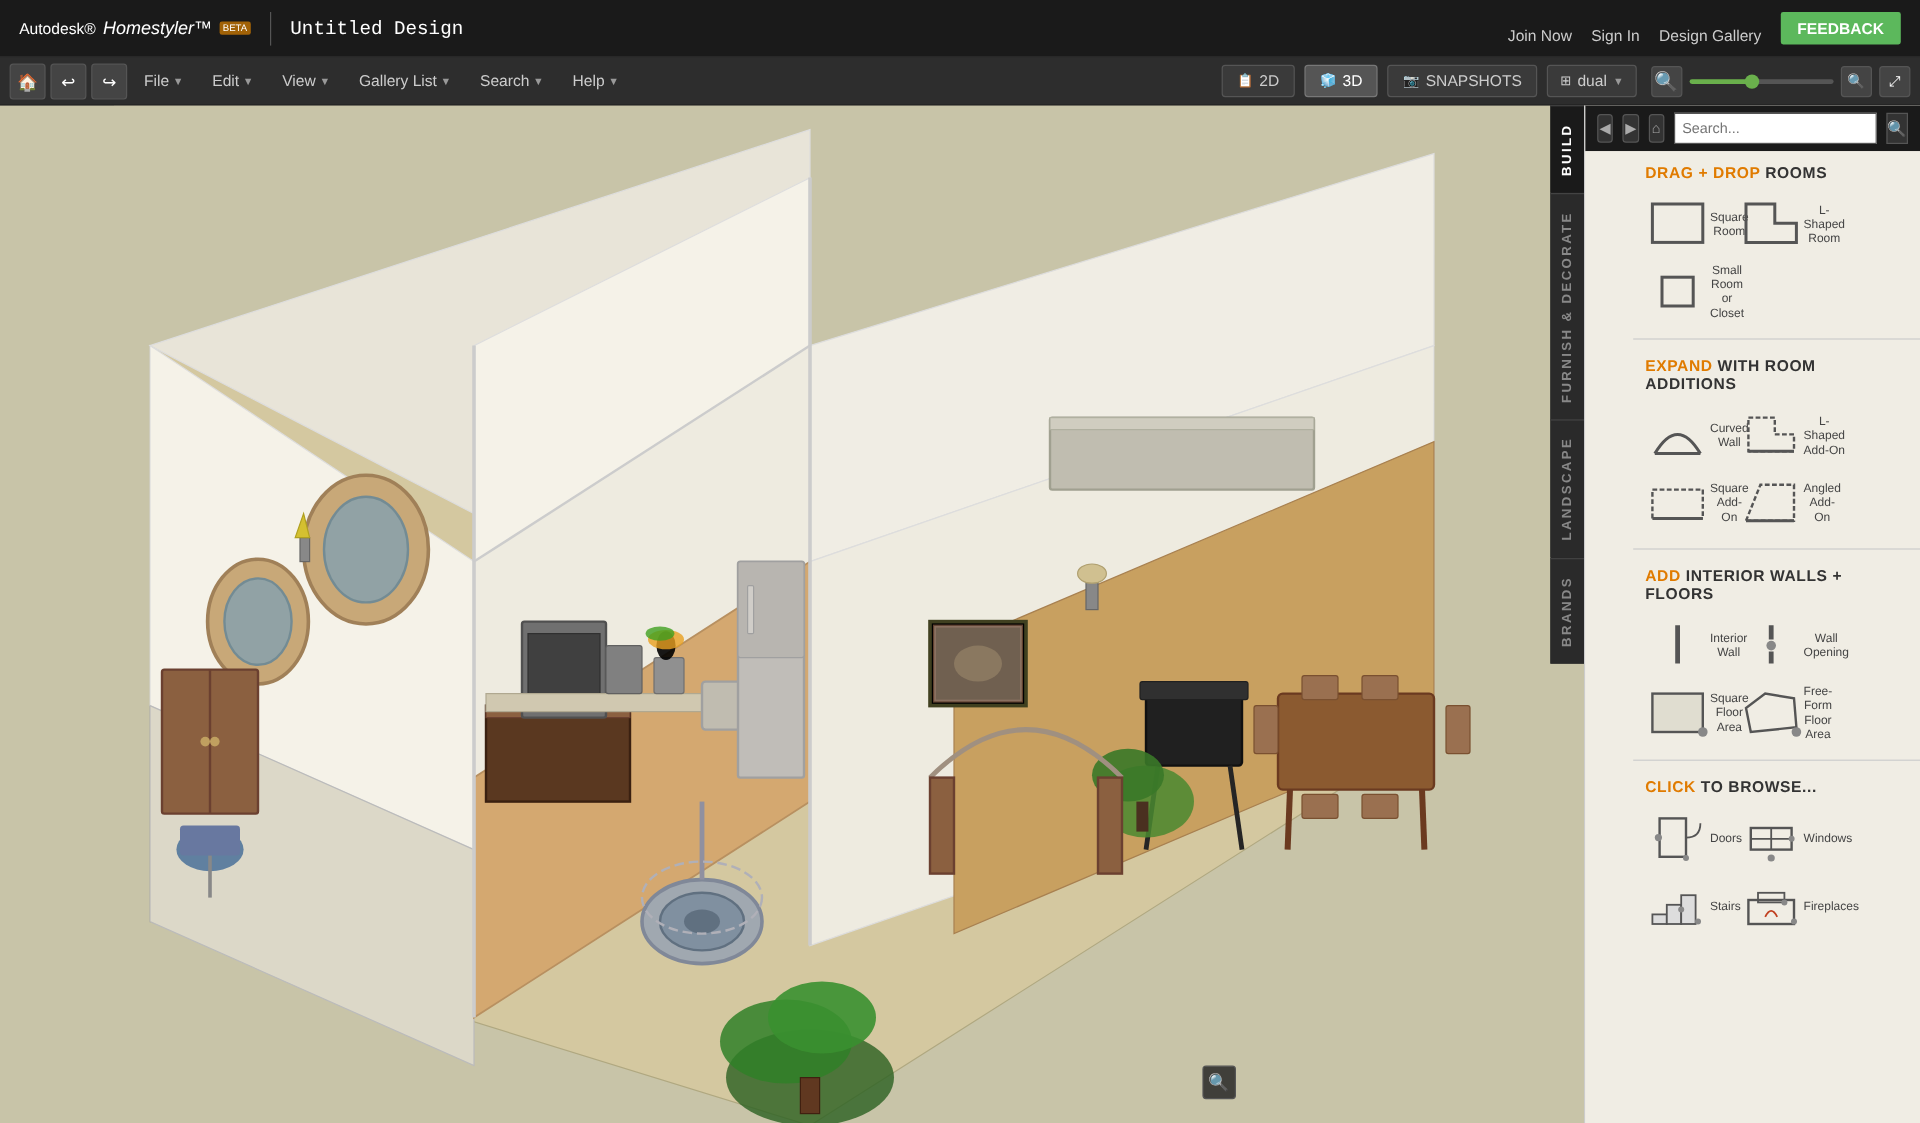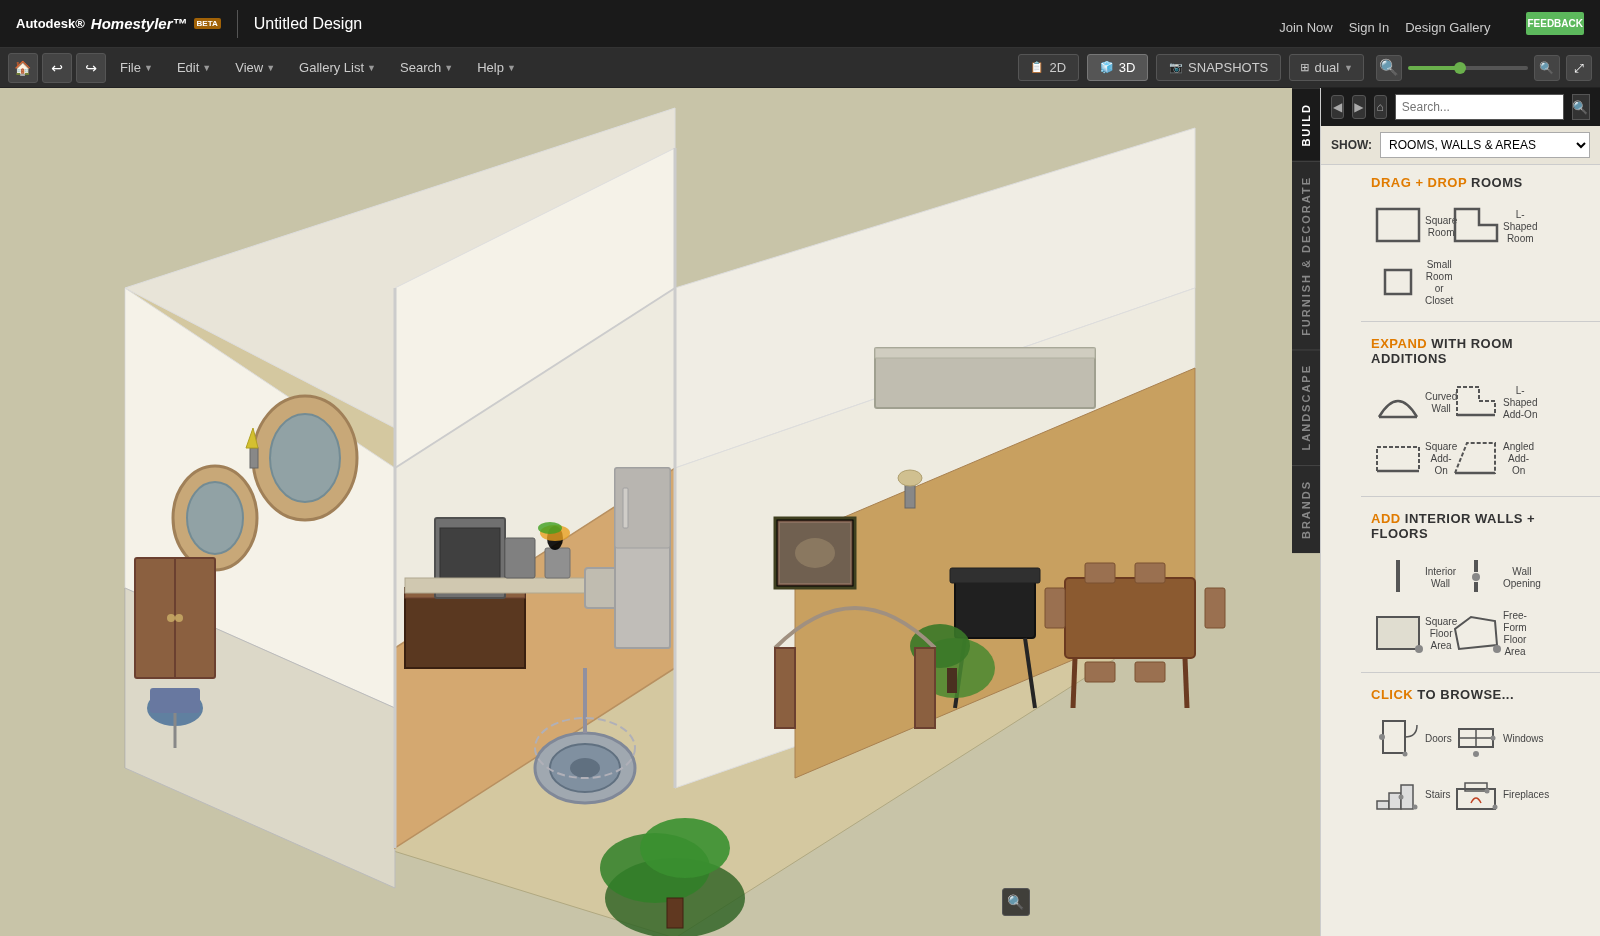--- a/index.html
+++ b/index.html
@@ -13,55 +13,54 @@
       align-items: center;
       padding: 0 16px;
       border-bottom: 1px solid #333;
     }
     #topbar .logo {
       display: flex;
       align-items: center;
       gap: 6px;
       color: #fff;
       font-size: 14px;
-      font-weight: bold;
+      font-weight: normal;
     }
     #topbar .logo .autodesk { color: #fff; font-size: 13px; }
     #topbar .logo .homestyler { color: #fff; font-size: 15px; font-style: italic; }
     #topbar .logo .beta-badge {
       background: #a16207;
       color: #fff;
       font-size: 8px;
       padding: 1px 3px;
       border-radius: 2px;
       vertical-align: super;
     }
     #topbar .divider { width: 1px; height: 28px; background: #555; margin: 0 16px; }
-    #topbar .design-title { color: #fff; font-size: 16px; }
+    #topbar .design-title { color: #fff; font-size: 16px; font-family: Liberation Mono, monospace; }
     #topbar .topbar-right {
       margin-left: auto;
       display: flex;
       align-items: flex-end;
       gap: 16px;
     }
     #topbar .topbar-right a {
       color: #ccc;
       text-decoration: none;
       font-size: 13px;
     }
     #topbar .feedback-btn {
       background: #5cb85c;
       color: #fff;
       border: none;
-      padding: 6px 1px;
-      font-size: 10px;
+      padding: 6px 14px;
+      font-size: 13px;
       font-weight: bold;
       cursor: pointer;
       border-radius: 2px;
-      margin-left: 20px;
     }
 
     
     #menubar {
       height: 40px;
       background: #2d2d2d;
       display: flex;
       align-items: center;
       padding: 0 8px;
       border-bottom: 1px solid #222;
@@ -618,28 +617,20 @@
   <div id="right-panel">
 
     <div class="panel-header">
       <div class="panel-nav-btn">◀</div>
       <div class="panel-nav-btn">▶</div>
       <div class="panel-home-btn">⌂</div>
       <input class="panel-search-input" type="text" placeholder="Search..." style="">
       <div class="panel-search-btn">🔍</div>
     </div>
 
-    <div class="show-row">
-      <span class="show-label">SHOW:</span>
-      <select class="show-select">
-        <option>ROOMS, WALLS &amp; AREAS</option>
-        <option>ALL</option>
-        <option>FLOORS ONLY</option>
-      </select>
-    </div>
 
     <div class="panel-content">
 
       <div class="panel-section">
         <div class="section-title">
           <span class="highlight">DRAG + DROP</span> ROOMS
         </div>
         <div class="items-grid">
 
           <div class="room-item">

